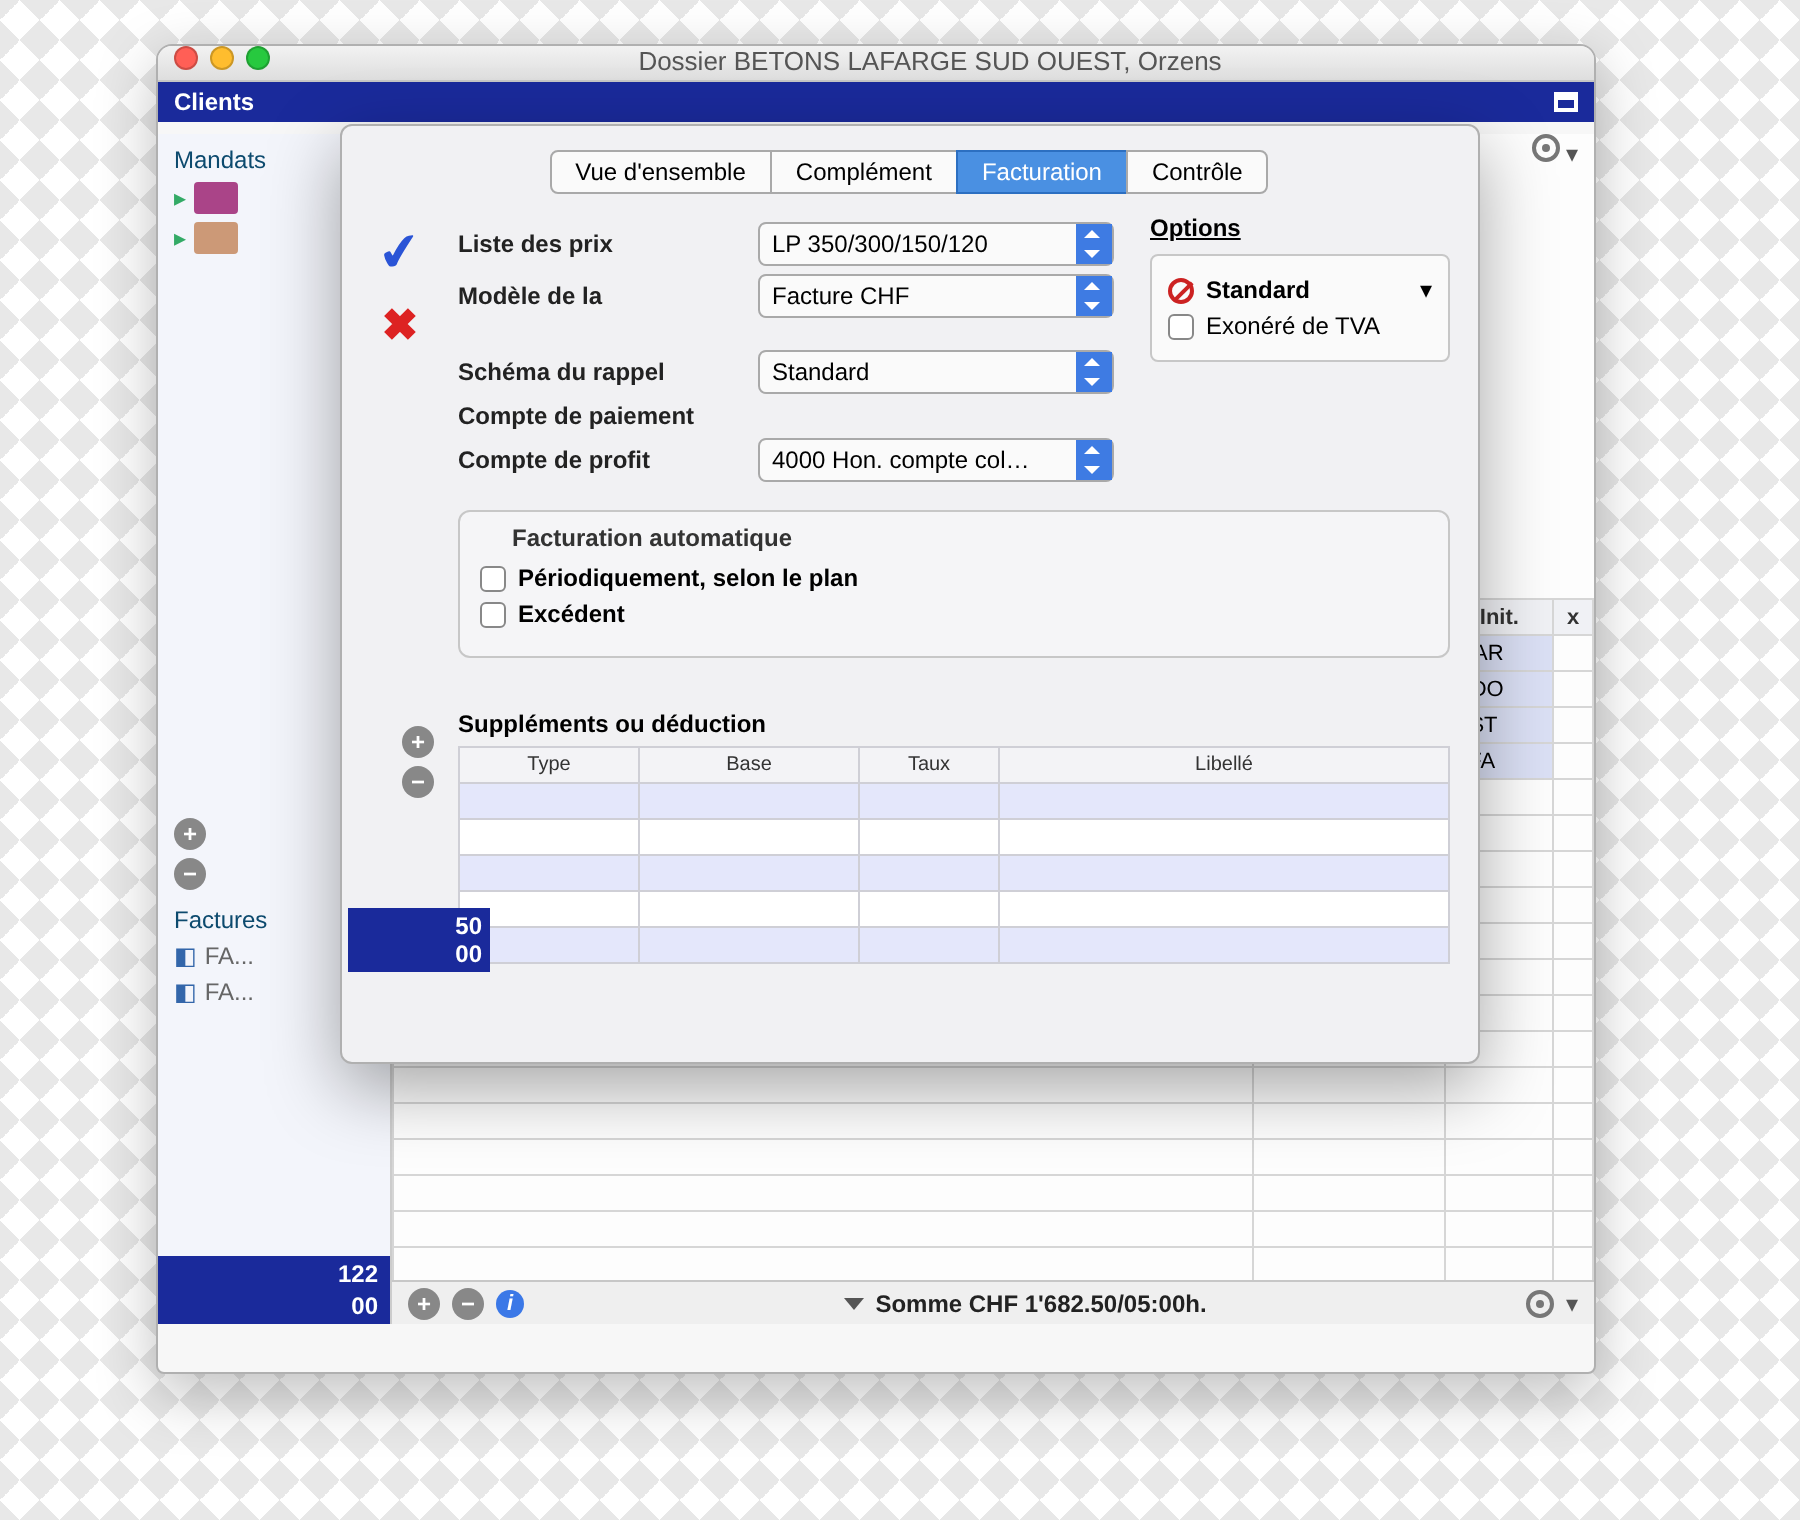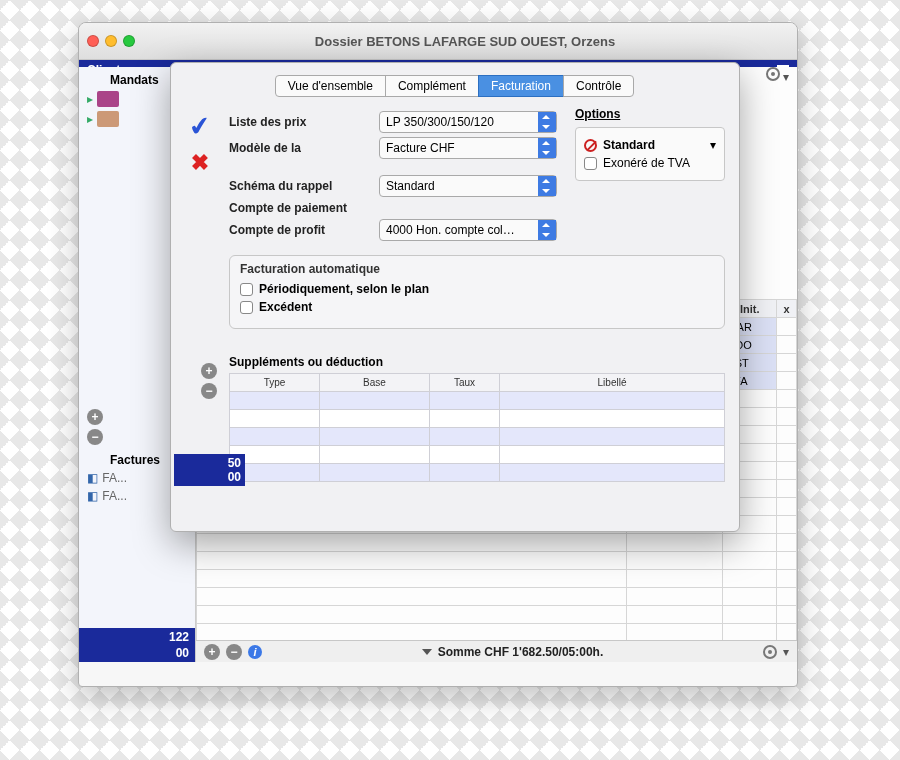--- a/index.html
+++ b/index.html
@@ -6,31 +6,31 @@
   body { margin:0; width:900px; height:760px; position:relative;
     background:
       linear-gradient(45deg,#e8e8e8 25%,transparent 25%) 0 0/20px 20px,
       linear-gradient(-45deg,#e8e8e8 25%,transparent 25%) 0 0/20px 20px,
       linear-gradient(45deg,transparent 75%,#e8e8e8 75%) 0 0/20px 20px,
       linear-gradient(-45deg,transparent 75%,#e8e8e8 75%) 0 0/20px 20px,
       #fff; }
   .main-window { position:absolute; left:78px; top:22px; width:720px; height:665px;
     background:#f7f7f7; border:1px solid #b0b0b0; border-radius:8px 8px 4px 4px;
     box-shadow:0 10px 30px rgba(0,0,0,.25); overflow:hidden; }
-  .titlebar { height:37px; background:linear-gradient(#f2f2f2,#dedede); border-bottom:1px solid #c6c6c6;
-    display:flex; align-items:center; padding:0 8px;font-weight:bold; }
+  .titlebar { height:18px; background:linear-gradient(#f2f2f2,#dedede); border-bottom:1px solid #c6c6c6;
+    display:flex; align-items:flex-start; padding:0 8px; }
   .tl-btn { width:12px; height:12px; border-radius:50%; margin-right:6px; border:1px solid rgba(0,0,0,.2); }
   .tl-close{background:#ff5f56}.tl-min{background:#ffbd2e}.tl-max{background:#27c93f}
   .titlebar .title { flex:1; text-align:center; color:#555; font-size:13px; }
   .clients-bar { height:20px; background:#1a2a9b; color:#fff; padding:0 8px; font-weight:bold;
     display:flex; align-items:center; justify-content:space-between; font-size:13px; }
   .clients-bar .win-icon { width:12px; height:10px; border:2px solid #fff; border-top-width:4px; }
   .sidebar { position:absolute; left:0; top:44px; bottom:24px; width:117px; background:#f3f5fb;
     border-right:1px solid #ccc; }
-  .sb-sec { color:#000000; font-weight:bold; padding:6px 8px 2px;margin-left:23px; }
+  .sb-sec { color:#0c4a6e; font-weight:normal; padding:6px 8px 2px; }
   .sb-row { display:flex; align-items:center; gap:4px; padding:2px 8px; color:#666; }
   .sb-row .avatar { width:22px; height:16px; background:#a48; border-radius:2px; }
   .sb-bottom { position:absolute; bottom:0; left:0; right:0; }
   .sb-plus,.sb-minus { width:16px; height:16px; border-radius:50%; background:#888; color:#fff;
     display:inline-flex; align-items:center; justify-content:center; font-weight:bold; margin:2px 0 2px 8px; }
   .sb-total { margin-top:6px; background:#1a2a9b; color:#fff; text-align:right; padding:2px 6px; font-weight:bold; }
   .content { position:absolute; left:117px; top:44px; right:0; bottom:24px; background:#fdfdfd; }
   .grid-bg { position:absolute; inset:0; }
   .grid-table { width:100%; border-collapse:collapse; }
   .grid-table th,.grid-table td { border:1px solid #d6d6d6; height:18px; font-size:11px; padding:0 4px; text-align:right; }
@@ -61,21 +61,21 @@
   .sel .spin::before,.sel .spin::after{content:"";flex:1;background:#3e7be3;}
   .sel .spin .up,.sel .spin .dn{position:absolute;left:4px;width:0;height:0;border-left:4px solid transparent;border-right:4px solid transparent;}
   .sel .spin .up{top:3px;border-bottom:4px solid #fff}.sel .spin .dn{bottom:3px;border-top:4px solid #fff}
   .opts { width:150px; }
   .opts .hdr { font-weight:bold; margin-bottom:6px;text-decoration:underline; }
   .opt-row { display:flex; align-items:center; gap:6px; margin:4px 0; }
   .no-ico{width:13px;height:13px;border:2px solid #c22;border-radius:50%;position:relative}
   .no-ico::after{content:"";position:absolute;left:-1px;top:4px;width:13px;height:2px;background:#c22;transform:rotate(-45deg)}
   .cb{width:13px;height:13px;border:1px solid #888;border-radius:3px;background:#fff}
   .fieldset{border:1px solid #c7c7c7;border-radius:6px;padding:8px 10px 10px;margin-top:10px;background:#f5f5f7}
-  .fieldset .legend{font-weight:bold;color:#333;margin:-2px 0 6px}
+  .fieldset .legend{font-weight:bold;color:#333;margin:-2px 16px 6px}
   .supp-table{width:100%;border-collapse:collapse;background:#fff}
   .supp-table th{background:#f3f3f6;border:1px solid #cfcfd6;height:18px;font-size:10px;color:#333;font-weight:normal}
   .supp-table td{border:1px solid #cfcfd6;height:18px}
   .supp-table tr.alt td{background:#e4e7fb}
   .mini-total{position:absolute;left:-55px;bottom:-4px;width:71px;background:#1a2a9b;color:#fff;text-align:right;padding:2px 4px;font-weight:bold;font-size:11px}
   .gear-icon{display:inline-block;width:14px;height:14px;border:2px solid #777;border-radius:50%;position:relative}
   .gear-icon::after{content:"";position:absolute;inset:3px;border-radius:50%;background:#777}
 </style>
 </head>
 <body>

